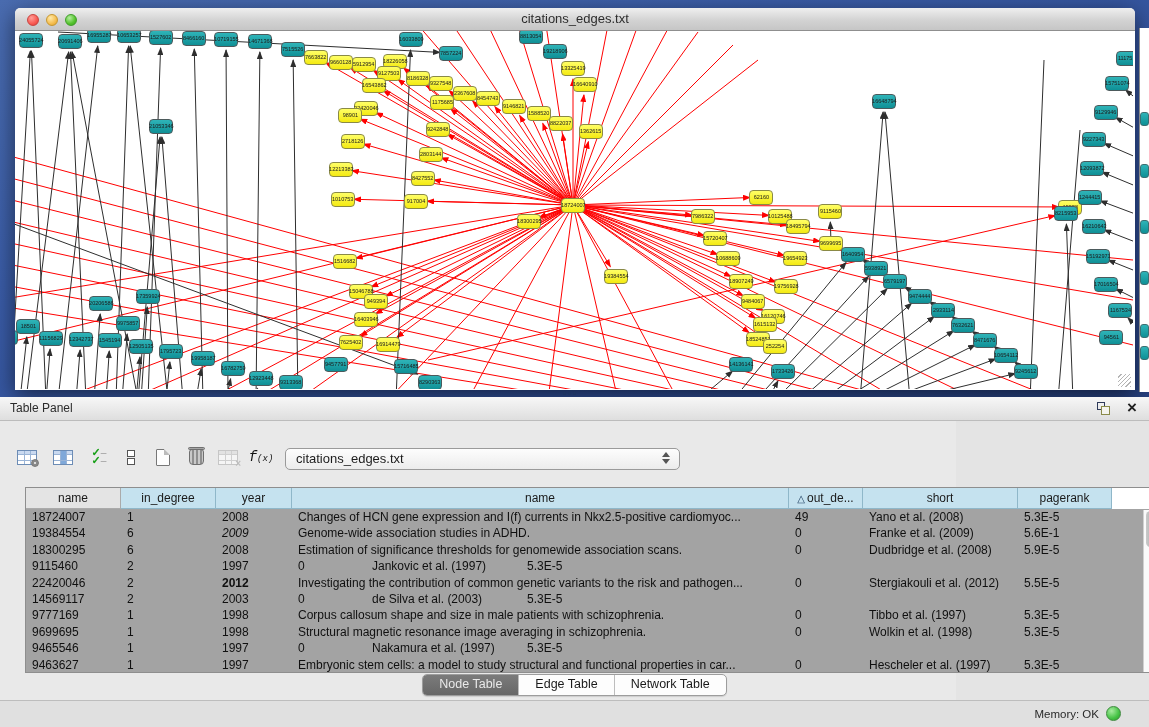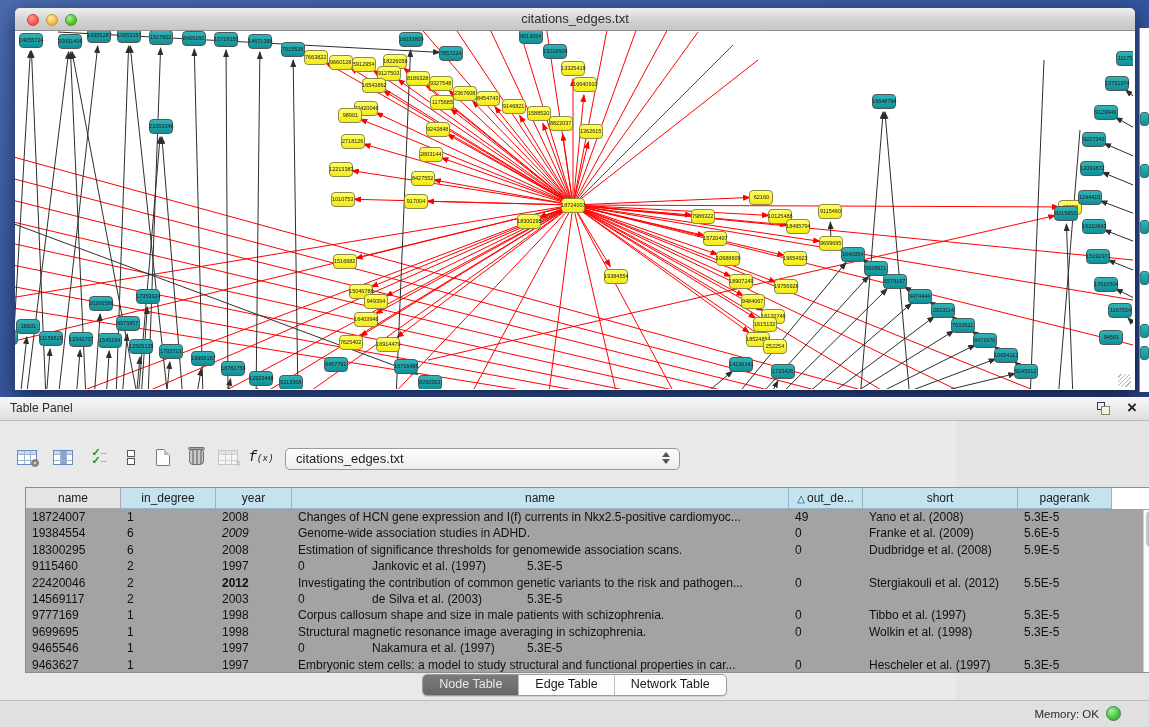--- a/index.html
+++ b/index.html
@@ -722,21 +722,21 @@
             <div class="td" style="width: 155px;">Yano et al. (2008)</div>
             <div class="td" style="width: 94px;">5.3E-5</div>
           </div>
           <div class="tr">
             <div class="td" style="width: 95px;">19384554</div>
             <div class="td" style="width: 95px;">6</div>
             <div class="td" style="width: 76px; font-style: italic;">2009</div>
             <div class="td" style="width: 497px;">Genome-wide association studies in ADHD.</div>
             <div class="td" style="width: 74px;">0</div>
             <div class="td" style="width: 155px;">Franke et al. (2009)</div>
-            <div class="td" style="width: 94px;">5.6E-5</div>
+            <div class="td" style="width: 94px;">5.6E-1</div>
           </div>
           <div class="tr">
             <div class="td" style="width: 95px;">18300295</div>
             <div class="td" style="width: 95px;">6</div>
             <div class="td" style="width: 76px;">2008</div>
             <div class="td" style="width: 497px;">Estimation of significance thresholds for genomewide association scans.</div>
             <div class="td" style="width: 74px;">0</div>
             <div class="td" style="width: 155px;">Dudbridge et al. (2008)</div>
             <div class="td" style="width: 94px;">5.9E-5</div>
           </div>

